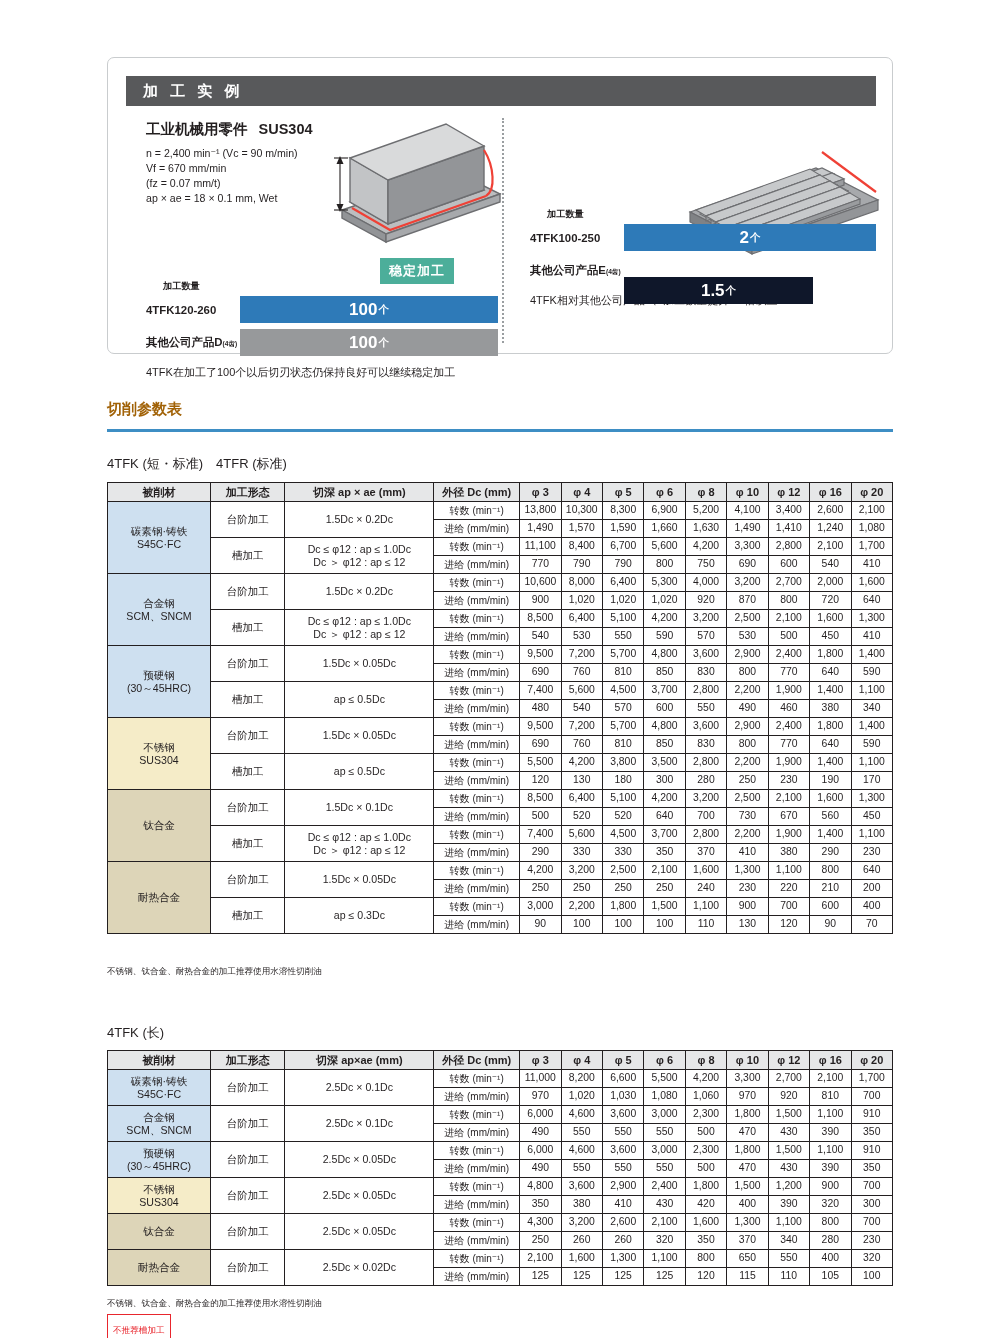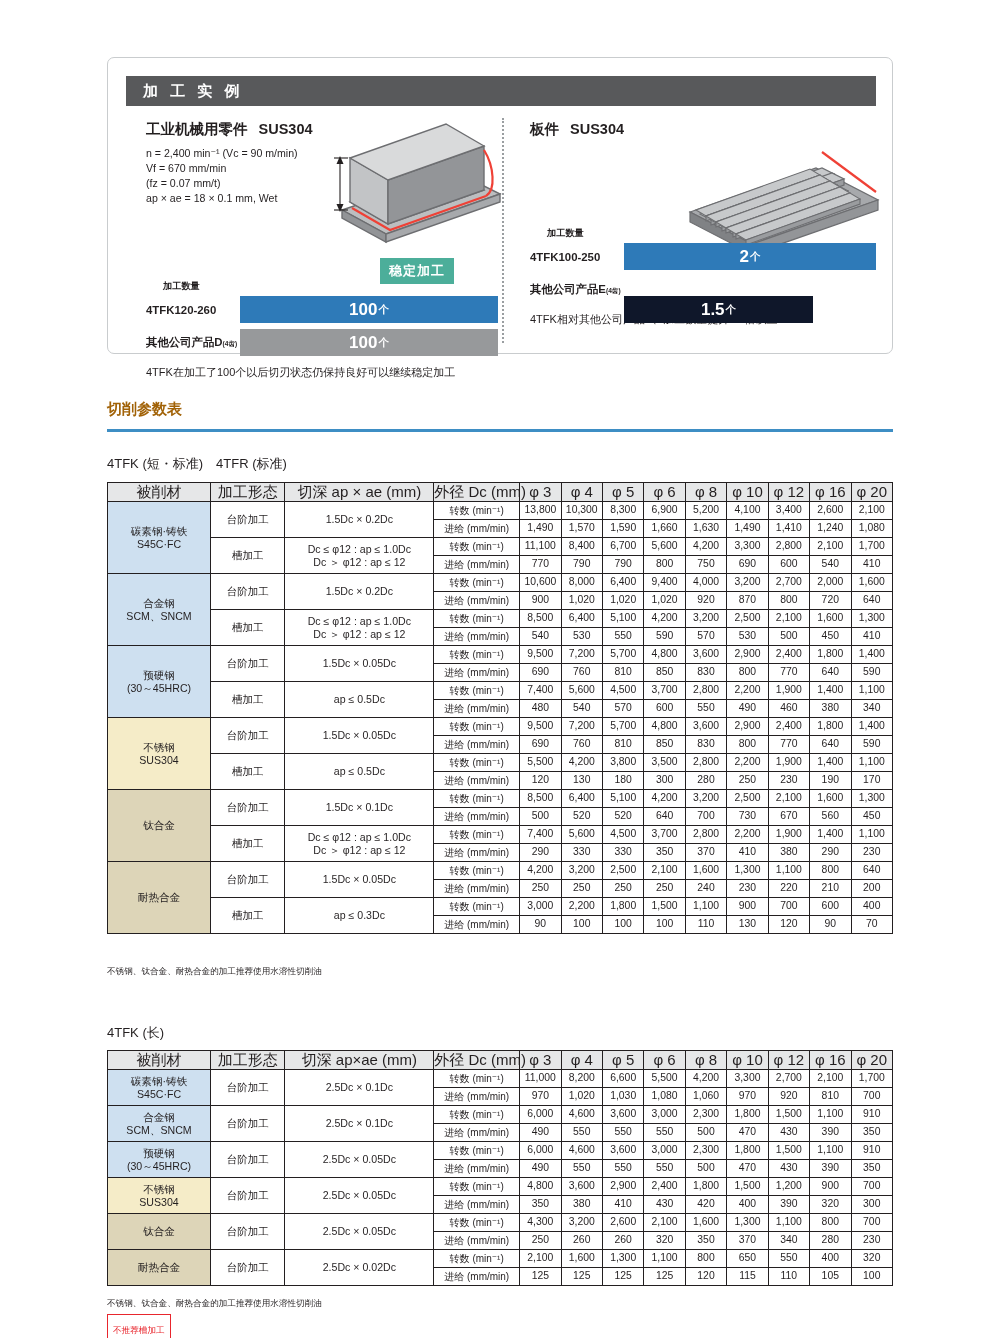--- a/index.html
+++ b/index.html
@@ -85,21 +85,21 @@
     font-size:10.3px; color:#231f20; table-layout:fixed;
   }
   #tbl1{ left:107px; top:482px; }
   #tbl2{ left:107px; top:1050px; }
 
   table.param th, table.param td{
     border:0.8px solid #231f20; padding:0; text-align:center;
     vertical-align:middle; line-height:1.18; white-space:nowrap;
   }
   table.param thead th{
-    background:#e6e7e8; font-weight:normal; height:19px; font-size:15px;
+    background:#e6e7e8; font-weight:bold; height:19px; font-size:11px;
   }
   table.param td{ height:18px; }
   td.matcell{ font-size:10.6px; line-height:1.3; }
   td.shape{ font-size:10.5px; }
   td.depth{ font-size:10.6px; }
   td.rowlabel{ font-size:10px; }
   td.num{ font-size:10.4px; }
 
   .m-blue{ background:#cee0f0; }
   .m-cream{ background:#f5ecc8; }
@@ -183,23 +183,20 @@
           <span>100</span>
             <span class="unit">个</span>
         </div>
       </div>
     </div>
 
     <div class="case-note">4TFK在加工了100个以后切刃状态仍保持良好可以继续稳定加工</div>
   </div>
 
   <div class="case case-right">
-    <div class="case-title">
-      <span>板件</span><span class="sep"></span><span>SUS304</span>
-    </div>
 
 
     <svg class="illus" style="left:168px; top:6px;" width="210" height="132" viewBox="0 0 210 132">
       <g stroke="#6d6e71" stroke-width="1.2">
         <polygon points="10,86 72,118 198,74 136,42" fill="#a7a9ac"></polygon>
         <polygon points="10,86 10,96 72,128 72,118" fill="#808285"></polygon>
         <polygon points="72,118 72,128 198,84 198,74" fill="#939598"></polygon>
         <g fill="#c7c9cb">
           <polygon points="28,82 40,88 154,48 142,42"></polygon>
           <polygon points="40,88 40,94 154,54 154,48" fill="#9a9c9f"></polygon>
@@ -352,21 +349,21 @@
         <td class="num">410</td>
       </tr>
       <tr>
         <td class="matcell m-blue" rowspan="4">合金钢<br>SCM、SNCM</td>
         <td class="shape" rowspan="2">台阶加工</td>
         <td class="depth" rowspan="2">1.5Dc × 0.2Dc</td>
         <td class="rowlabel">转数 (min⁻¹)</td>
         <td class="num">10,600</td>
         <td class="num">8,000</td>
         <td class="num">6,400</td>
-        <td class="num">9,400</td>
+        <td class="num">5,300</td>
         <td class="num">4,000</td>
         <td class="num">3,200</td>
         <td class="num">2,700</td>
         <td class="num">2,000</td>
         <td class="num">1,600</td>
       </tr>
       <tr>
         <td class="rowlabel">进给 (mm/min)</td>
         <td class="num">900</td>
         <td class="num">1,020</td>

